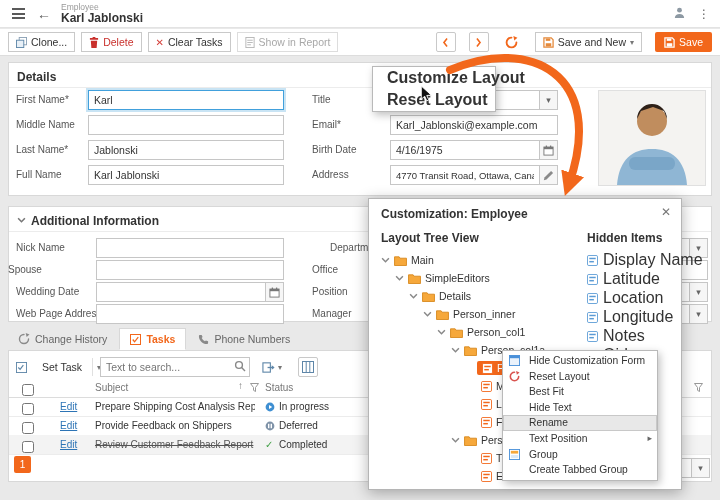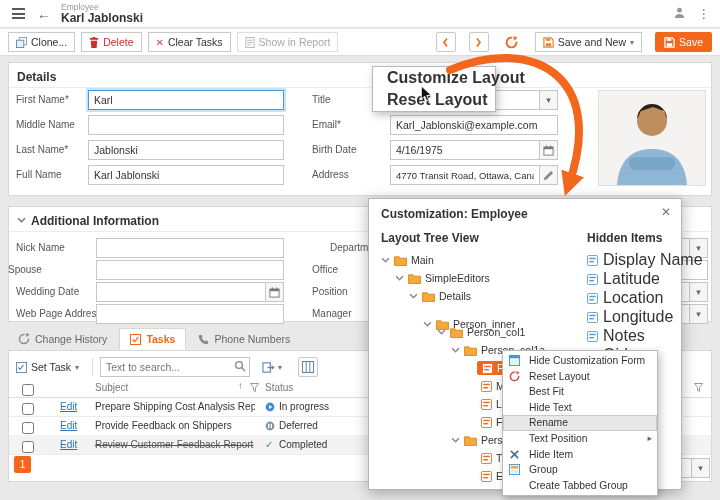--- a/index.html
+++ b/index.html
@@ -301,21 +301,21 @@
   <span class="tab">
     <svg width="11" height="11" viewBox="0 0 12 12">
         <path d="M2.2 1C1.4 1 1 1.6 1 2.4 1 7 5 11 9.6 11c.8 0 1.4-.4 1.4-1.2V8l-2.4-1-1 1C6 7.2 4.8 6 4 4.4l1-1L4 1z" fill="#8a8a8a"></path>
       </svg>
     <span>Phone Numbers</span>
   </span>
 </div>
 
 <div class="card" style="left:8px;top:350px;width:704px;height:132px;"></div>
 
-<span class="abs" style="left:16px;top:357px;height:20px;display:inline-flex;align-items:center;gap:4px;cursor:pointer;">
+<span class="abs" style="left:16px;top:357px;height:20px;display:inline-flex;align-items:center;gap:15px;cursor:pointer;">
   <svg width="11" height="11" viewBox="0 0 12 12">
       <rect x="0.5" y="0.5" width="11" height="11" fill="none" stroke="#5e86a8"></rect>
       <polyline points="2.5,6 4.5,8 8,3.5" fill="none" stroke="#5e86a8" stroke-width="1.3"></polyline>
     </svg>
   <span style="font-size:10.5px;color:#333;">Set Task</span>
   <span class="caret">▾</span>
 </span>
 <div class="abs" style="left:92px;top:358px;width:1px;height:18px;background:#e0e0e0;"></div>
 
 <input class="tbx" style="left: 100px; top: 357px; width: 150px; color: rgb(153, 153, 153);" placeholder="Text to search...">
@@ -420,21 +420,21 @@
   </div>
   <div class="trow" style="left:40px;top:88px;">
     <svg width="9" height="8" viewBox="0 0 8 7">
         <polyline points="1,2 4,5 7,2" fill="none" stroke="#888" stroke-width="1.3"></polyline>
       </svg>
     <svg width="13" height="11" viewBox="0 0 14 12">
         <path d="M0.5 2h5l1 1.5h7v8h-13z" fill="#f6a83b" stroke="#d8891f"></path>
       </svg>
     <span>Details</span>
   </div>
-  <div class="trow" style="left:54px;top:106px;margin-top:10px;">
+  <div class="trow" style="left:54px;top:106px;">
     <svg width="9" height="8" viewBox="0 0 8 7">
         <polyline points="1,2 4,5 7,2" fill="none" stroke="#888" stroke-width="1.3"></polyline>
       </svg>
     <svg width="13" height="11" viewBox="0 0 14 12">
         <path d="M0.5 2h5l1 1.5h7v8h-13z" fill="#f6a83b" stroke="#d8891f"></path>
       </svg>
     <span>Person_inner</span>
   </div>
   <div class="trow" style="left:68px;top:124px;">
     <svg width="9" height="8" viewBox="0 0 8 7">
@@ -587,26 +587,20 @@
   </div>
   <div class="menu2-item hl">
     <span>Rename</span>
   </div>
   <div class="menu2-item">
     <span>Text Position</span>
     <span class="sub-arrow">▸</span>
   </div>
   <div class="menu2-item">
     <svg class="mi-icon" width="11" height="11" viewBox="0 0 12 12">
-        <path d="M2 2l8 8M10 2l-8 8" stroke="#4a78a8" stroke-width="2"></path>
-      </svg>
-    <span>Hide Item</span>
-  </div>
-  <div class="menu2-item">
-    <svg class="mi-icon" width="11" height="11" viewBox="0 0 12 12">
         <rect x="0.5" y="0.5" width="11" height="11" fill="#fff" stroke="#4a90d9"></rect>
         <rect x="2" y="2" width="8" height="3" fill="#f6a83b"></rect>
         <rect x="2" y="6.5" width="8" height="3.5" fill="#dce9f6"></rect>
       </svg>
     <span>Group</span>
   </div>
   <div class="menu2-item">
     <span>Create Tabbed Group</span>
   </div>
 </div>

